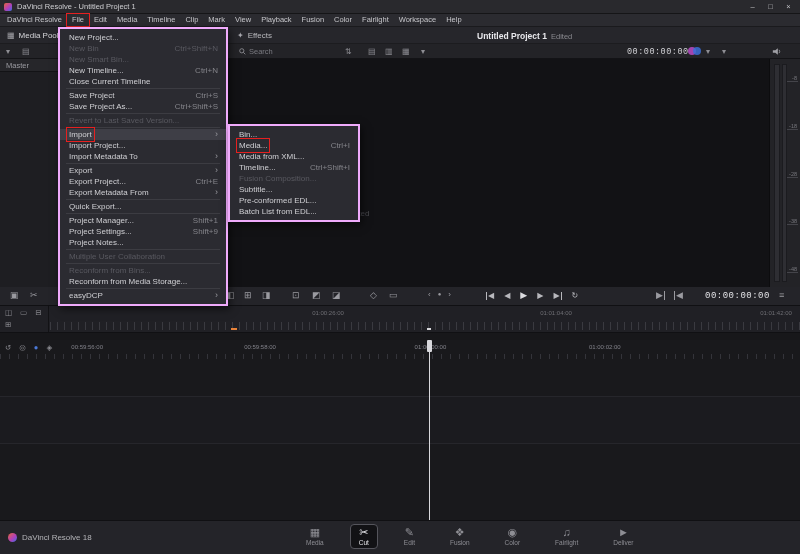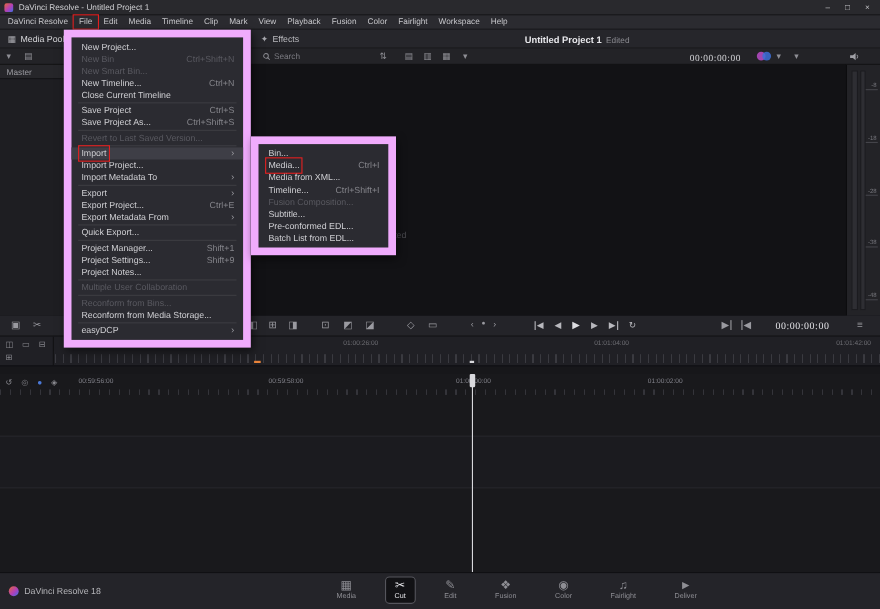--- a/index.html
+++ b/index.html
@@ -24,21 +24,21 @@
   .effects-btn { position:absolute; left:237px; top:4px; display:flex; gap:4px; align-items:center; font-size:8px; color:#b9b9bd; }
   .icon8 { font-size:8px; color:#a8a8ae; }
   .proj-title { position:absolute; left:477px; top:4px; font-size:8.5px; font-weight:bold; color:#e8e8ec; }
   .proj-status { position:absolute; left:551px; top:5px; font-size:7.5px; color:#8a8a90; }
 
   .row2 { height:15px; background:#232327; border-bottom:1px solid #131316; position:relative; }
   .r2-ico { position:absolute; top:3px; font-size:8px; color:#8e8e94; }
   .search-box { position:absolute; left:236px; top:2px; width:104px; height:11px; display:flex; align-items:center; gap:3px; padding:0 3px; }
   .search-input { background:transparent; border:none; outline:none; width:78px; font-size:7.5px; color:#a8a8ae; font-family:"Liberation Sans",sans-serif; }
   .search-input::placeholder { color:#7a7a80; }
-  .tc { font-family:Liberation Serif, serif; letter-spacing:.5px; }
+  .tc { font-family:Liberation Mono, monospace; letter-spacing:.5px; }
   .r2-tc { position:absolute; left:627px; top:3px; font-size:8.5px; color:#d2d2d6; }
   .scopes { position:absolute; left:688px; top:3px; width:14px; height:9px; }
   .scopes i { position:absolute; width:8px; height:8px; border-radius:50%; opacity:.85; }
   .scopes .c1 { left:0; background:#b84bc8; }
   .scopes .c2 { left:5px; background:#3b6fd8; }
 
   
   .main { height:228px; display:flex; position:relative; background:#141417; }
   .pool { width:228px; background:#1e1e22; border-right:1px solid #0c0c0e; }
   .pool-header { height:13px; background:#26262a; border-bottom:1px solid #131316; display:flex; align-items:center; padding-left:6px; font-size:7.5px; color:#9a9aa0; }
@@ -87,21 +87,21 @@
   .bottombar { height:34px; background:#242429; border-top:1px solid #101013; position:relative; }
   .status { position:absolute; left:8px; top:12px; display:flex; gap:5px; align-items:flex-end; font-size:8px; color:#b4b4b8; }
   .status-logo { width:9px; height:9px; border-radius:50%; background:linear-gradient(135deg,#e5683a,#b13fb8 55%,#3a6fe5); }
   .pages { position:absolute; left:297px; top:3px; display:flex; gap:17px; }
   .page { display:flex; flex-direction:column; align-items:center; gap:1px; padding:2px 8px; border-radius:4px; color:#8e8e94; border:1px solid transparent; }
   .page .p-ico { font-size:11px; line-height:1; }
   .page .p-label { font-size:6.5px; }
   .page.active { border-color:#55555c; background:#121215; color:#e4e4e8; }
 
   
-  .popup { position:absolute; background:#2b2b31; border:7px solid #f0abfc; box-shadow:2px 3px 8px rgba(0,0,0,.55); padding:3px 0; z-index:50; }
+  .popup { position:absolute; background:#2b2b31; border:2px solid #f0abfc; box-shadow:2px 3px 8px rgba(0,0,0,.55); padding:3px 0; z-index:50; }
   .file-menu { left:58px; top:27px; width:170px; }
   .import-menu { left:228px; top:124px; width:132px; }
   .mi { height:11px; display:flex; align-items:center; padding:0 8px 0 9px; font-size:8px; color:#cfcfd3; position:relative; }
   .mi .ml { flex:1; white-space:nowrap; }
   .mi .ml.ann { flex:0 0 auto; outline:1px solid #e62020; outline-offset:2px; }
   .mi .fill { flex:1; }
   .mi .ms { margin-left:10px; color:#85858b; white-space:nowrap; }
   .mi .ma { margin-left:6px; color:#9a9aa0; font-size:9px; line-height:1; }
   .mi.disabled .ml, .mi.disabled .ms { color:#595960; }
   .mi.hl { background:#3e3e46; }

